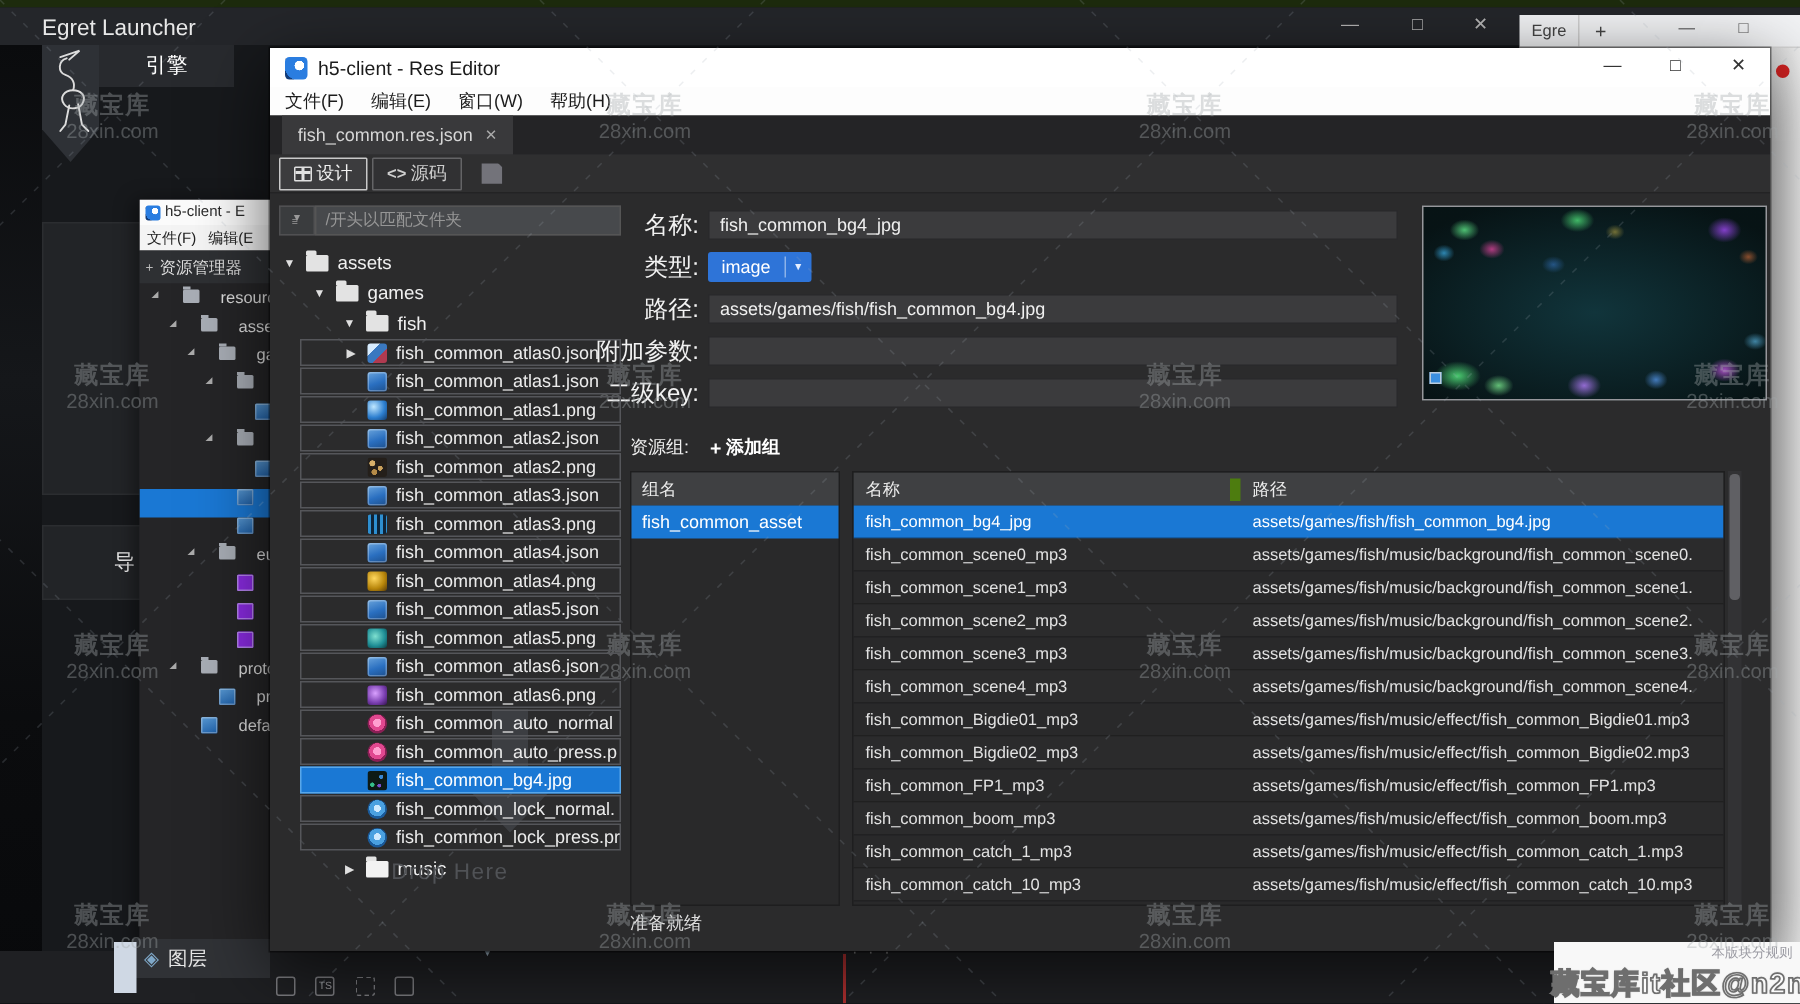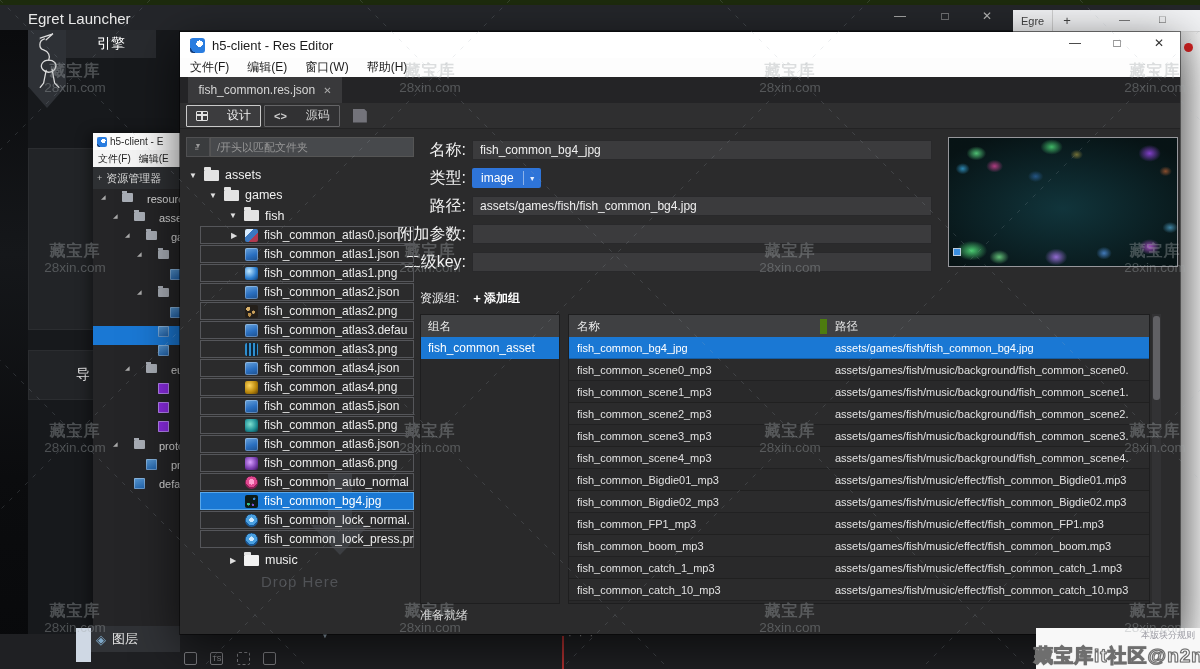--- a/index.html
+++ b/index.html
@@ -72,21 +72,21 @@
   background:radial-gradient(circle at 64% 38%,#fff 0 24%,#2a7de0 25% 74%,#123c7a 75%)}
 .r-ctl{position:absolute;top:4px;width:34px;text-align:center;color:#333;font-size:12px}
 .r-menu{height:19px;background:#fdfdfd;display:flex;align-items:center;gap:18px;padding-left:10px;
   color:#1c1c1c;font-size:12px}
 .r-tabs{height:26px;background:#242426;display:flex;align-items:stretch}
 .r-tab{margin-left:8px;width:154px;background:#39393b;color:#d6d6d6;font-size:12px;
   display:flex;align-items:center;justify-content:center;gap:8px}
 .tab-close{color:#aaa;font-size:10px}
 .r-toolbar{height:26px;background:#2f2f30;border-bottom:1px solid #232324;display:flex;align-items:center;
   gap:3px;padding-left:6px}
-.tbtn{height:22px;display:flex;align-items:center;gap:19px;padding:0 9px;font-size:12px;border-radius:1px}
+.tbtn{height:22px;display:flex;align-items:center;gap:3px;padding:0 9px;font-size:12px;border-radius:1px}
 .tbtn.design{border:1px solid #c9c9c9;background:#3c3c3e;color:#f0f0f0}
 .tbtn.source{border:1px solid #646466;background:#313133;color:#cfcfcf}
 .grid-ic{width:12px;height:10px;border:1px solid #e0e0e0;border-radius:1px;
   background-image:linear-gradient(#e0e0e0,#e0e0e0),linear-gradient(#e0e0e0,#e0e0e0);
   background-size:100% 2px,2px 100%;background-position:0 2px,4px 0;background-repeat:no-repeat}
 .code-glyph{font-weight:bold;font-size:11px}
 .save-ic{margin-left:10px;width:14px;height:14px;background:#73737a;
   clip-path:polygon(0 0,78% 0,100% 22%,100% 100%,0 100%)}
 
 
@@ -443,21 +443,21 @@
 
           <div class="titem">
             <span class="tarrow"></span>
             <span class="ic ic-png2"></span>
             <span>fish_common_atlas2.png</span>
           </div>
 
           <div class="titem">
             <span class="tarrow"></span>
             <span class="ic ic-json"></span>
-            <span>fish_common_atlas3.defau</span>
+            <span>fish_common_atlas3.json</span>
           </div>
 
           <div class="titem">
             <span class="tarrow"></span>
             <span class="ic ic-png3"></span>
             <span>fish_common_atlas3.png</span>
           </div>
 
           <div class="titem">
             <span class="tarrow"></span>
@@ -494,20 +494,25 @@
             <span class="ic ic-png6"></span>
             <span>fish_common_atlas6.png</span>
           </div>
 
           <div class="titem">
             <span class="tarrow"></span>
             <span class="ic ic-auto"></span>
             <span>fish_common_auto_normal</span>
           </div>
 
+          <div class="titem">
+            <span class="tarrow"></span>
+            <span class="ic ic-auto"></span>
+            <span>fish_common_auto_press.p</span>
+          </div>
 
           <div class="titem selected">
             <span class="tarrow"></span>
             <span class="ic ic-bg4"></span>
             <span>fish_common_bg4.jpg</span>
           </div>
 
           <div class="titem">
             <span class="tarrow"></span>
             <span class="ic ic-lock"></span>

